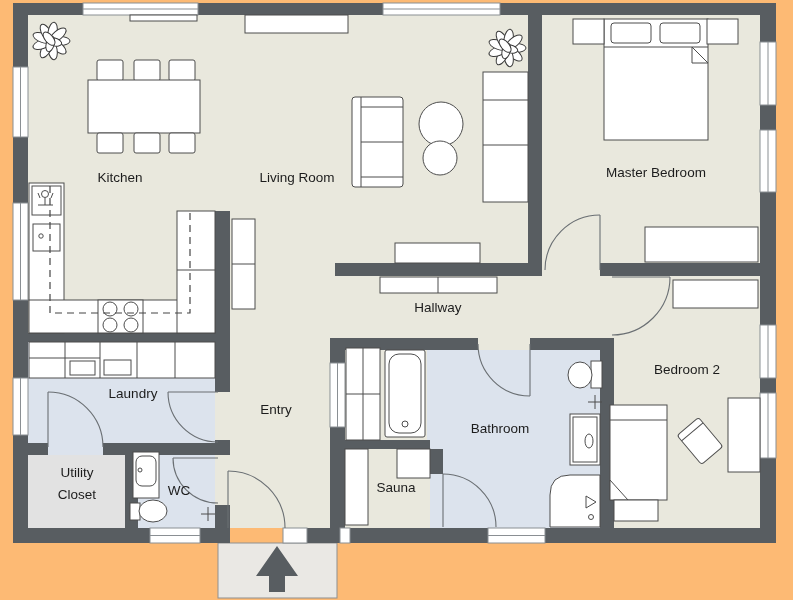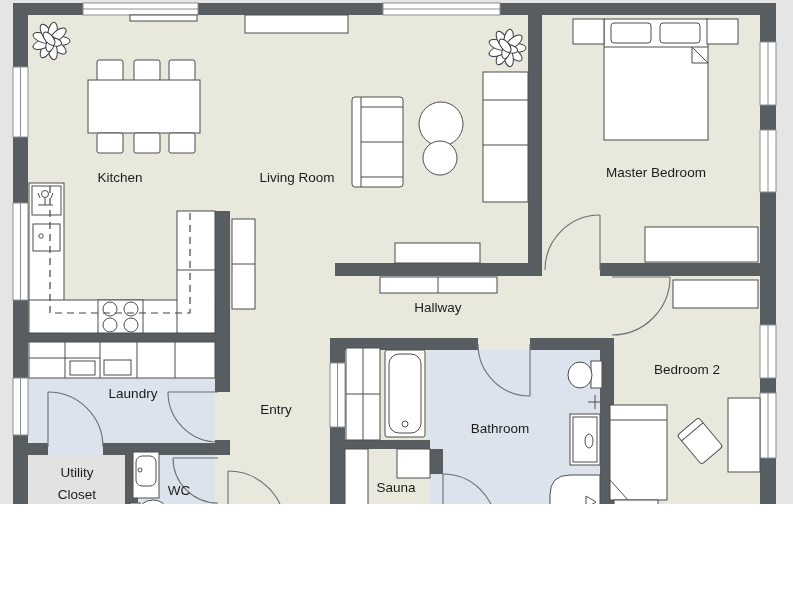--- a/index.html
+++ b/index.html
@@ -1,16 +1,16 @@
 <!DOCTYPE html>
 <html style="--wall: #585d61; --floor: #e9e8dd; --wet: #dce3ed; --utility: #e2e2e2; --window_frame: #8a8f93; --furniture_stroke: #4d4d4d; --label: #1c1c1c;"><head>
 <meta charset="utf-8">
 <style>
   html,body{margin:0;padding:0;background:#ffffff;}
-  .plan-wrap{width:793px;height:504px;position:relative;background:#e5e5e5;overflow:hidden;}
+  .plan-wrap{width:793px;height:600px;position:relative;background:#fdba74;overflow:hidden;}
   svg{display:block;}
   .wall{fill:var(--wall,#585d61);}
   .floor{fill:var(--floor,#e9e8dd);}
   .wet{fill:var(--wet,#dce3ed);}
   .util{fill:var(--utility,#e2e2e2);}
   .win{fill:#ffffff;stroke:var(--window_frame,#8a8f93);stroke-width:1;}
   .winline{stroke:var(--window_frame,#8a8f93);stroke-width:1;fill:none;}
   .furn{fill:#ffffff;stroke:var(--furniture_stroke,#4d4d4d);stroke-width:1;}
   .fline{fill:none;stroke:var(--furniture_stroke,#4d4d4d);stroke-width:1;}
   .door{fill:none;stroke:#6a6f73;stroke-width:1.1;}

